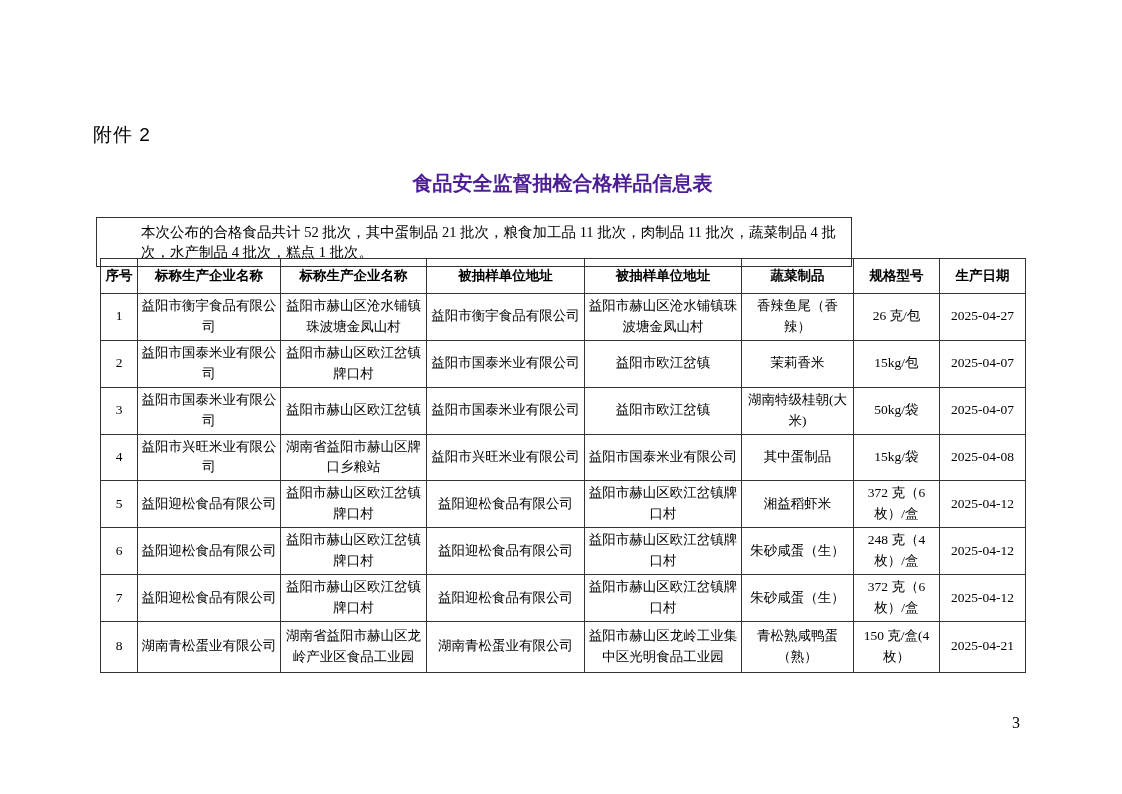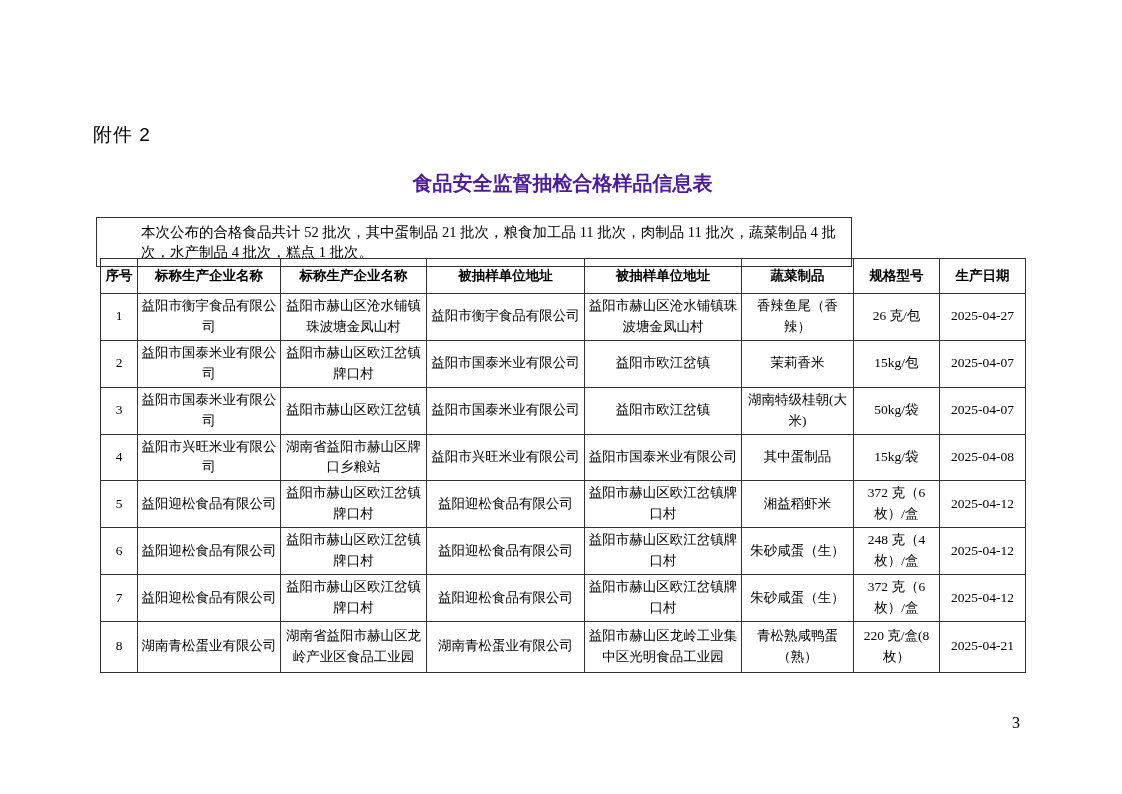--- a/index.html
+++ b/index.html
@@ -201,21 +201,21 @@
         <td class="col-spec">372 克（6 枚）/盒</td>
         <td class="col-date">2025-04-12</td>
       </tr>
       <tr>
         <td>8</td>
         <td>湖南青松蛋业有限公司</td>
         <td>湖南省益阳市赫山区龙岭产业区食品工业园</td>
         <td>湖南青松蛋业有限公司</td>
         <td>益阳市赫山区龙岭工业集中区光明食品工业园</td>
         <td>青松熟咸鸭蛋（熟）</td>
-        <td class="col-spec">220 克/盒(8 枚）</td>
+        <td class="col-spec">150 克/盒(4 枚）</td>
         <td class="col-date">2025-04-21</td>
       </tr>
     </tbody>
   </table>
 
   <div class="page-number">3</div>
 
 </div>
 
 </body></html>

